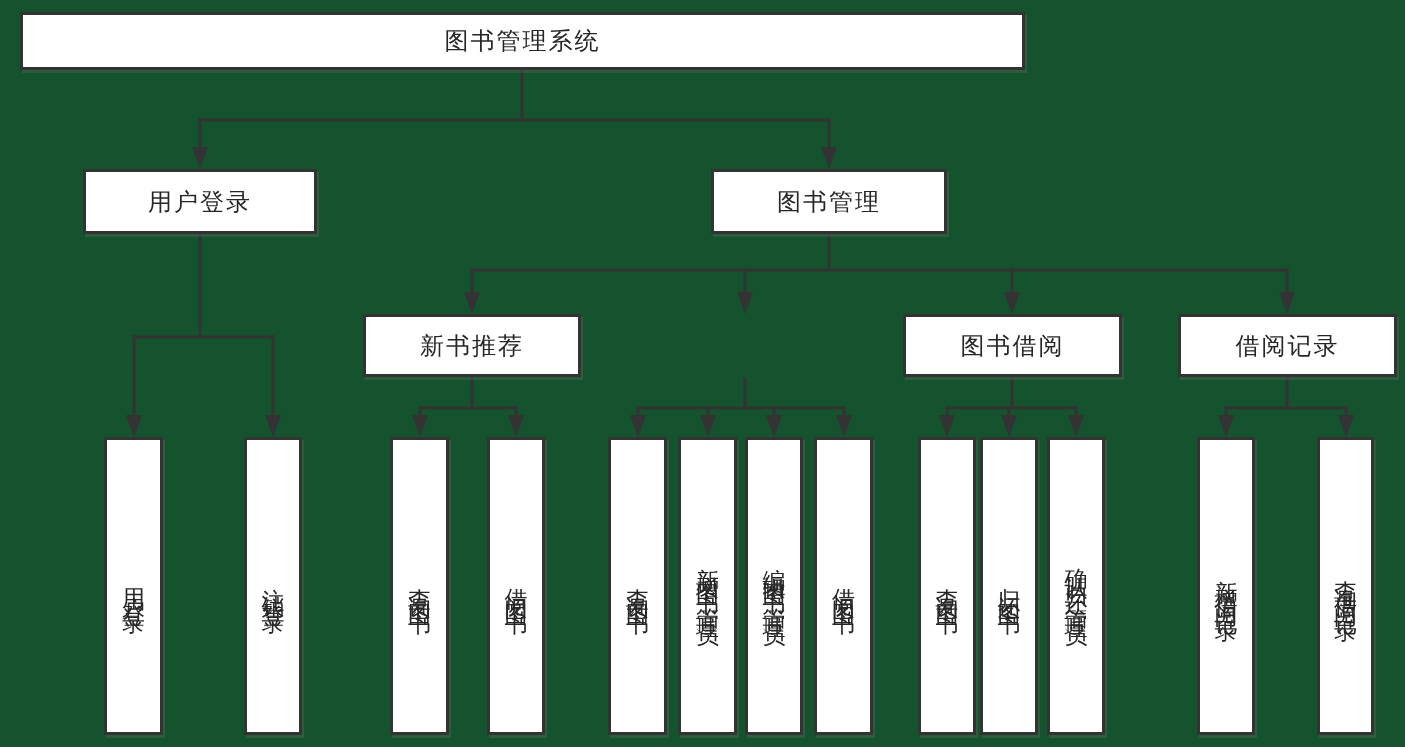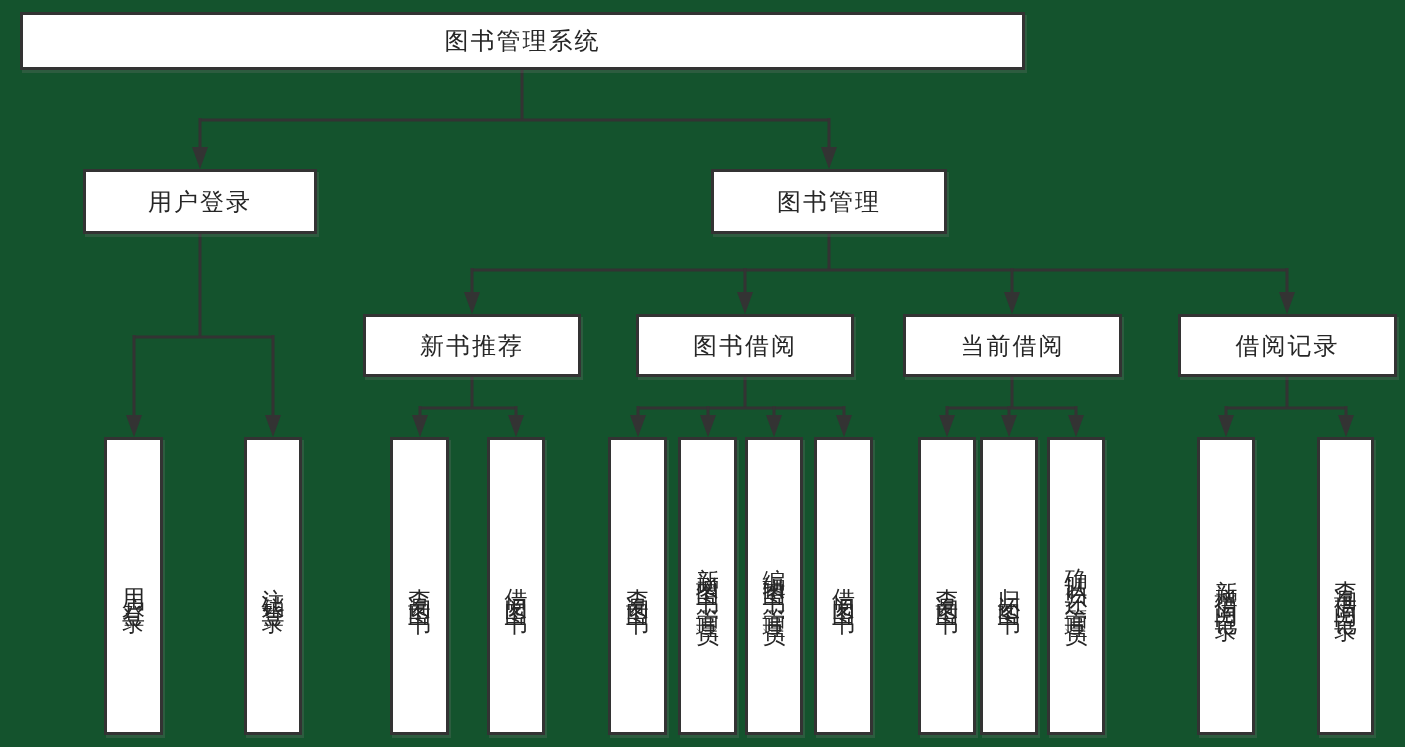--- a/index.html
+++ b/index.html
@@ -138,25 +138,22 @@
   <div class="box" style="left:83px;top:169px;width:234px;height:65px">
     <span class="lbl">用户登录</span>
   </div>
   <div class="box" style="left:711px;top:169px;width:236px;height:65px">
     <span class="lbl">图书管理</span>
   </div>
 
   <div class="box" style="left:363px;top:314px;width:218px;height:63px">
     <span class="lbl">新书推荐</span>
   </div>
-  <div class="box" style="left:636px;top:314px;width:218px;height:63px">
+  <div class="box" style="left:903px;top:314px;width:219px;height:63px">
     <span class="lbl">图书借阅</span>
-  </div>
-  <div class="box" style="left:903px;top:314px;width:219px;height:63px">
-    <span class="lbl">当前借阅</span>
   </div>
   <div class="box" style="left:1178px;top:314px;width:219px;height:63px">
     <span class="lbl">借阅记录</span>
   </div>
 
   <div class="box" style="left:104px;top:437px;width:59px;height:298px">
     <span class="vlbl">用户登录</span>
   </div>
   <div class="box" style="left:244px;top:437px;width:58px;height:298px">
     <span class="vlbl">注销登录</span>

